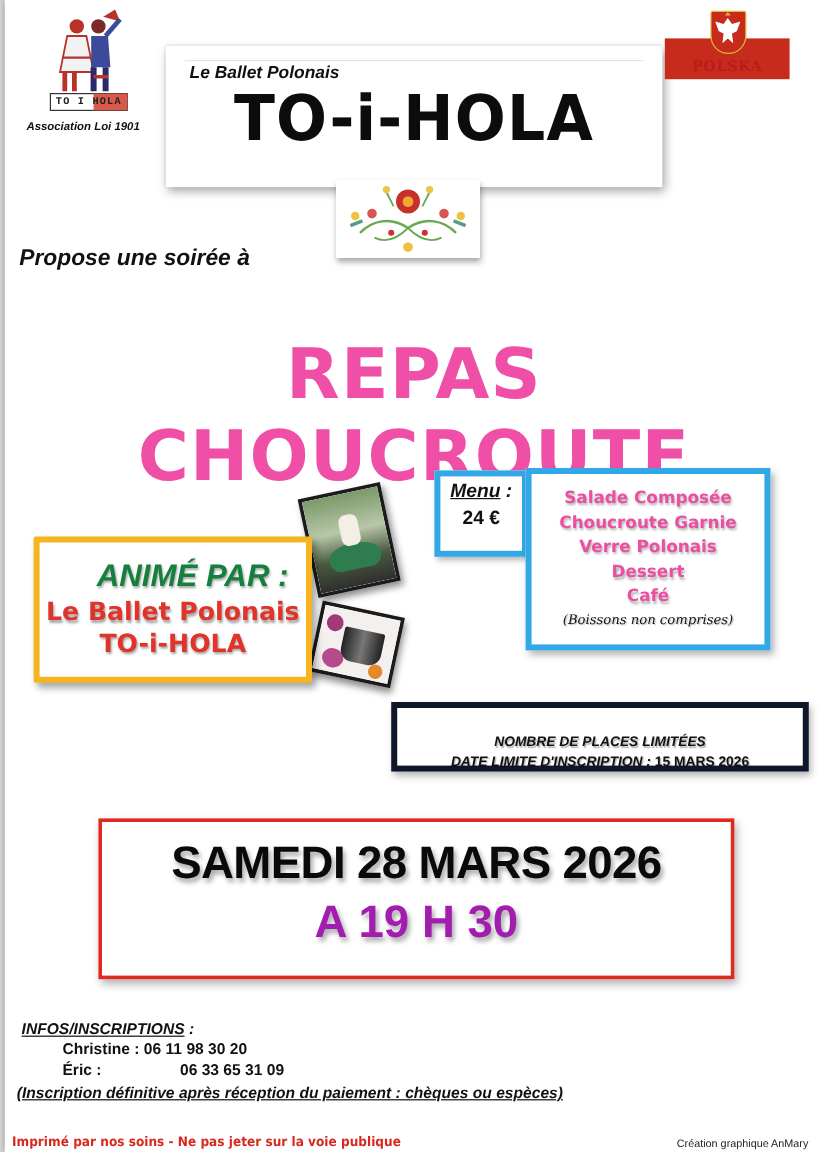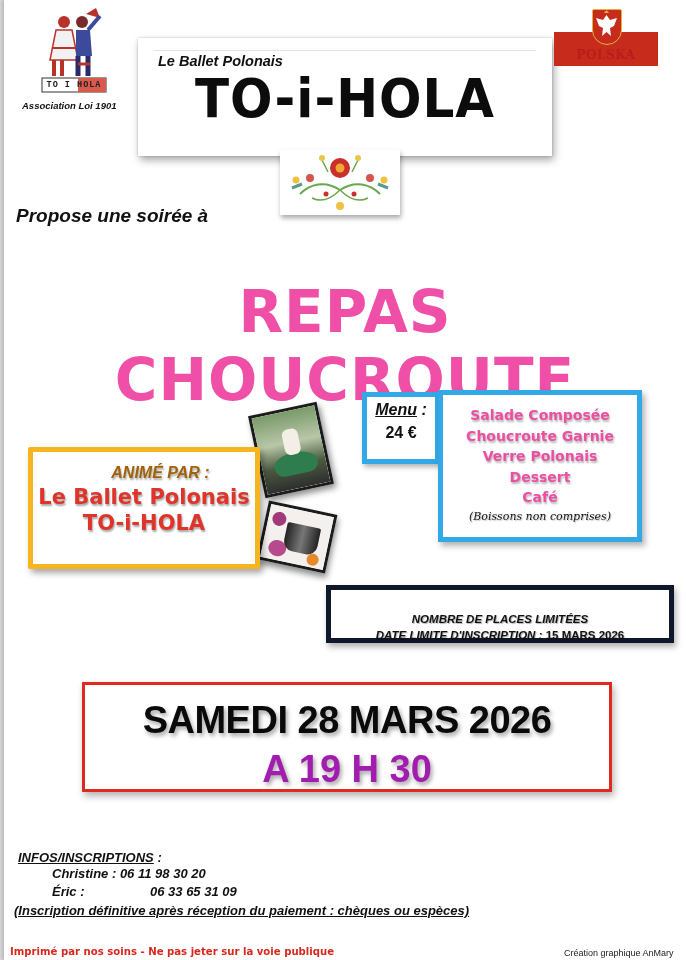--- a/index.html
+++ b/index.html
@@ -51,21 +51,21 @@
       letter-spacing: 1px;
     }
 
     
     .anime-box {
       left: 24px; top: 447px; width: 232px; height: 122px; background: #fff;
       border: 5px solid #f4b51f; border-radius: 2px;
       box-shadow: 3px 4px 6px rgba(0,0,0,0.35);
       text-align: center;
     }
-    .anime-label { margin-top: 12px; font-size: 16px; font-style: italic; font-weight: bold; color: #a16207; text-shadow: 1px 2px 2px rgba(0,0,0,0.35); padding-left: 33px; }
+    .anime-label { margin-top: 12px; font-size: 26px; font-style: italic; font-weight: bold; color: #15803d; text-shadow: 1px 2px 2px rgba(0,0,0,0.35); padding-left: 33px; }
     .anime-name1, .anime-name2 {
       font-family: "DejaVu Sans", sans-serif; font-weight: bold; color: #e0342a; font-size: 21px;
       text-shadow: 1px 2px 2px rgba(0,0,0,0.35); line-height: 26px;
     }
     .anime-name1 { margin-top: 2px; }
 
     
     .photo {
       background: #fff; border: 3px solid #1b1b1b; box-shadow: 2px 4px 6px rgba(0,0,0,0.45);
       overflow: hidden;
@@ -107,31 +107,31 @@
     .places {
       left: 322px; top: 585px; width: 348px; height: 58px; background: #fff;
       border: 5px solid #0f172a; box-shadow: 2px 4px 6px rgba(0,0,0,0.3);
       text-align: center; padding-top: 21px;
     }
     .places div { font-size: 11.5px; font-style: italic; font-weight: bold; color: #111; line-height: 16px; text-shadow: 1px 1px 1px rgba(0,0,0,0.3); }
     .places .date-val { font-style: normal; }
 
     
     .date-box {
-      left: 78px; top: 682px; width: 530px; height: 110px; background: #fff;
+      left: 78px; top: 682px; width: 530px; height: 134px; background: #fff;
       border: 3px solid #e02a1f; box-shadow: 2px 4px 7px rgba(0,0,0,0.3);
       text-align: center;
     }
     .date-line1 { margin-top: 14px; font-size: 38px; font-weight: bold; color: #0a0a0a; text-shadow: 2px 3px 4px rgba(0,0,0,0.35); letter-spacing: -0.5px; }
     .date-line2 { margin-top: 6px; font-size: 38px; font-weight: bold; color: #a21caf; text-shadow: 2px 3px 4px rgba(0,0,0,0.35); }
 
     
     .infos-head { left: 14px; top: 850px; font-size: 13px; font-style: italic; font-weight: bold; color: #111; }
     .infos-head .u { text-decoration: underline; }
-    .contact { font-size: 13px; font-style: italic; font-weight: bold; color: #111; }
+    .contact { font-size: 13px; font-weight: bold; color: #111; }
     .contact .name { position:absolute; left: 0; }
     .contact .phone { position:absolute; left: 98px; white-space: nowrap; }
     .c1 { left: 48px; top: 866px; width: 300px; height: 16px; }
     .c2 { left: 48px; top: 884px; width: 300px; height: 16px; }
     .c1 .phone { left: 0; }
     .infos-note { left: 10px; top: 903px; font-size: 13px; font-style: italic; font-weight: bold; color: #111; text-decoration: underline; white-space: nowrap; }
 
     .footer-left { left: 6px; top: 945px; font-family: "DejaVu Sans", sans-serif; font-weight: bold; font-size: 11px; color: #d8281d; transform: scaleX(0.92); transform-origin: left; white-space: nowrap; }
     .footer-right { left: 560px; top: 948px; font-size: 9px; color: #222; white-space: nowrap; }
   </style>

